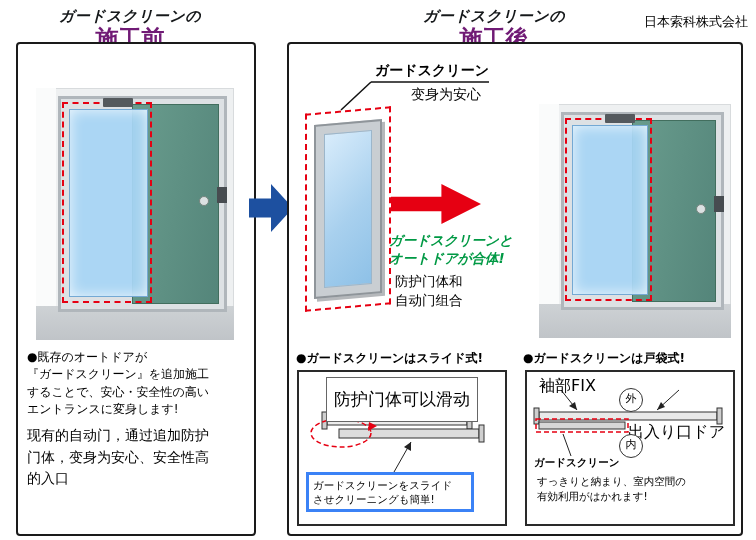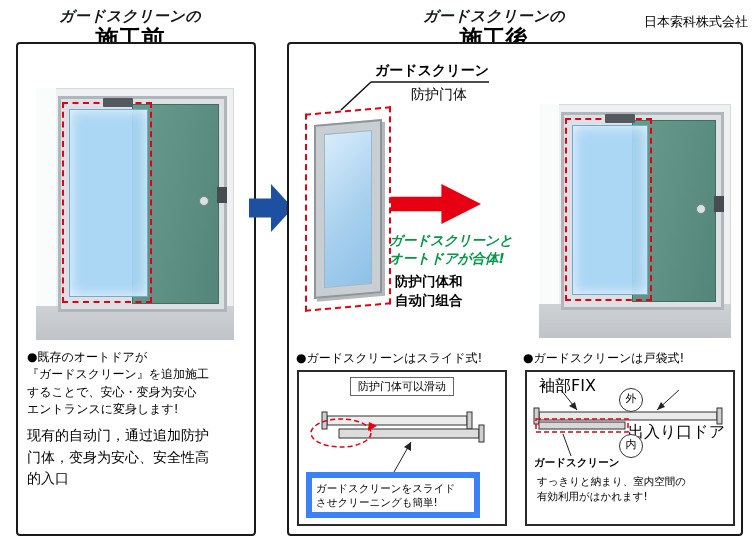--- a/index.html
+++ b/index.html
@@ -3,21 +3,21 @@
 <meta charset="utf-8">
 <style>
   html,body { margin:0; padding:0; }
   body { width:756px; height:540px; position:relative; background:#fff;
          font-family:"DejaVu Sans","Liberation Sans",sans-serif; color:#000; overflow:hidden; }
   .pre { white-space:pre-line; }
 
   
   .hdr { position:absolute; text-align:center; }
   .hdr-kicker { font-size:15px; font-weight:bold; letter-spacing:0.5px; color:#15181a;font-style:italic; }
-  .hdr-title { font-size:23px; font-weight:bold; color:#000000; line-height:1.1; }
+  .hdr-title { font-size:23px; font-weight:bold; color:#701a75; line-height:1.1; }
   .hdr-bar { height:5px; background:#1d50a0; border-radius:3px; margin-top:2px; }
   .hdr-before { left:34px; top:7px; width:192px; }
   .hdr-after  { left:398px; top:7px; width:192px; }
   .company { position:absolute; right:8px; top:13px; font-size:13px; }
 
   
   .panel { position:absolute; border:2px solid #1a1a1a; border-radius:4px; background:#fff; }
   .panel-before { left:16px; top:42px; width:236px; height:490px; }
   .panel-after  { left:287px; top:42px; width:452px; height:490px; }
 
@@ -44,35 +44,35 @@
   .screen-graphic { position:absolute; left:16px; top:66px; width:86px; height:198px; }
   .sg-dash { position:absolute; inset:0; border:2px dashed #e60012; transform:skewY(-5deg); }
   .sg-frame { position:absolute; left:9px; right:9px; top:12px; bottom:12px; background:#c9ced2; border:2px solid #8f959a; transform:skewY(-5deg); box-shadow:3px 3px 0 rgba(120,126,131,0.55); }
   .sg-glass { position:absolute; inset:8px; background:linear-gradient(135deg,#d8ecfb 0%,#a8d0ee 55%,#8ec1e7 100%); border:1px solid #9cb6ca; }
 
   .screen-label-jp { position:absolute; left:86px; top:18px; font-size:14px; font-weight:bold; }
   .screen-label-cn { position:absolute; left:122px; top:42px; font-size:14px; }
   .leader { position:absolute; left:0; top:0; pointer-events:none; }
 
   .combine-jp { position:absolute; left:100px; top:187px; font-size:13.5px; font-weight:bold; font-style:italic; color:#009944; line-height:1.35; }
-  .combine-cn { position:absolute; left:106px; top:228px; font-size:13.5px; line-height:1.4;font-weight:bold; }
+  .combine-cn { position:absolute; left:106px; top:228px; font-size:13.5px; line-height:1.4; }
 
   .bullet-jp { position:absolute; left:9px; top:305px; font-size:12px; line-height:1.45; }
   .text-cn   { position:absolute; left:9px; top:381px; font-size:14px; line-height:1.55; }
 
   
-  .sub-heading { position:absolute; font-size:12px; font-weight:normal; }
+  .sub-heading { position:absolute; font-size:12px; font-weight:bold; }
   .sh-slide { left:7px; top:306px; }
   .sh-pocket { left:234px; top:306px; }
   .sub-box { position:absolute; top:326px; height:152px; width:206px; border:2px solid #2a2a2a; background:#fff; }
   .box-slide { left:8px; }
   .box-pocket { left:236px; }
 
-  .slide-title { position:absolute; left:50%; transform:translateX(-50%); top:5px; font-size:11px; border:1px solid #666; padding:1px 7px; white-space:nowrap; background:#fff; }
-  .slide-note { position:absolute; left:7px; top:100px; width:154px; border:6px solid #3b82f6; font-size:10.5px; line-height:1.35; padding:3px 4px; background:#fff; }
+  .slide-title { position:absolute; left:50%; transform:translateX(-50%); top:5px; font-size:17px; border:1px solid #666; padding:10px 7px; white-space:nowrap; background:#fff; }
+  .slide-note { position:absolute; left:7px; top:100px; width:154px; border:3px solid #3b82f6; font-size:10.5px; line-height:1.35; padding:3px 4px; background:#fff; }
   .diagram-svg { position:absolute; left:0; top:0; }
 
   .pocket-label { position:absolute; font-size:16px; }
   .pl-fix { left:12px; top:4px; }
   .pl-door { right:8px; top:4px;margin-top:46px; }
   .circ { position:absolute; left:92px; width:22px; height:22px; border:1.5px solid #333; border-radius:50%; text-align:center; line-height:20px; font-size:11px; background:#fff; }
   .circ-out { top:16px; }
   .circ-in { top:62px; }
   .pl-screen { position:absolute; left:7px; top:84px; font-size:10.5px; font-weight:bold; }
   .pocket-note { position:absolute; left:10px; top:102px; font-size:10.5px; line-height:1.4; }
@@ -103,38 +103,38 @@
           <div class="ds-knob"></div>
         </div>
         <div class="ds-blue"></div>
         <div class="ds-dash"></div>
         <div class="ds-sensor"></div>
         <div class="ds-reader"></div>
       </div>
     </div>
     <div class="bullet-jp pre">●既存のオートドアが
 『ガードスクリーン』を追加施工
-することで、安心・变身为安心
+することで、安心・安全性の高い
 エントランスに変身します!</div>
     <div class="text-cn pre">现有的自动门，通过追加防护
 门体，变身为安心、安全性高
 的入口</div>
   </div>
 
   <div class="arrow-blue"></div>
 
   <div class="panel panel-after">
 
     <svg class="leader" width="448" height="300" viewBox="0 0 448 300">
       <line x1="82" y1="38" x2="200" y2="38" stroke="#111" stroke-width="1.5"></line>
       <line x1="82" y1="38" x2="52" y2="66" stroke="#111" stroke-width="1.5"></line>
     </svg>
 
     <div class="screen-label-jp">ガードスクリーン</div>
-    <div class="screen-label-cn">防护门体</div>
+    <div class="screen-label-cn">变身为安心</div>
 
     <div class="screen-graphic">
       <div class="sg-dash"></div>
       <div class="sg-frame">
         <div class="sg-glass"></div>
       </div>
     </div>
 
     <div class="arrow-red"></div>
     <div class="combine-jp pre">ガードスクリーンと

